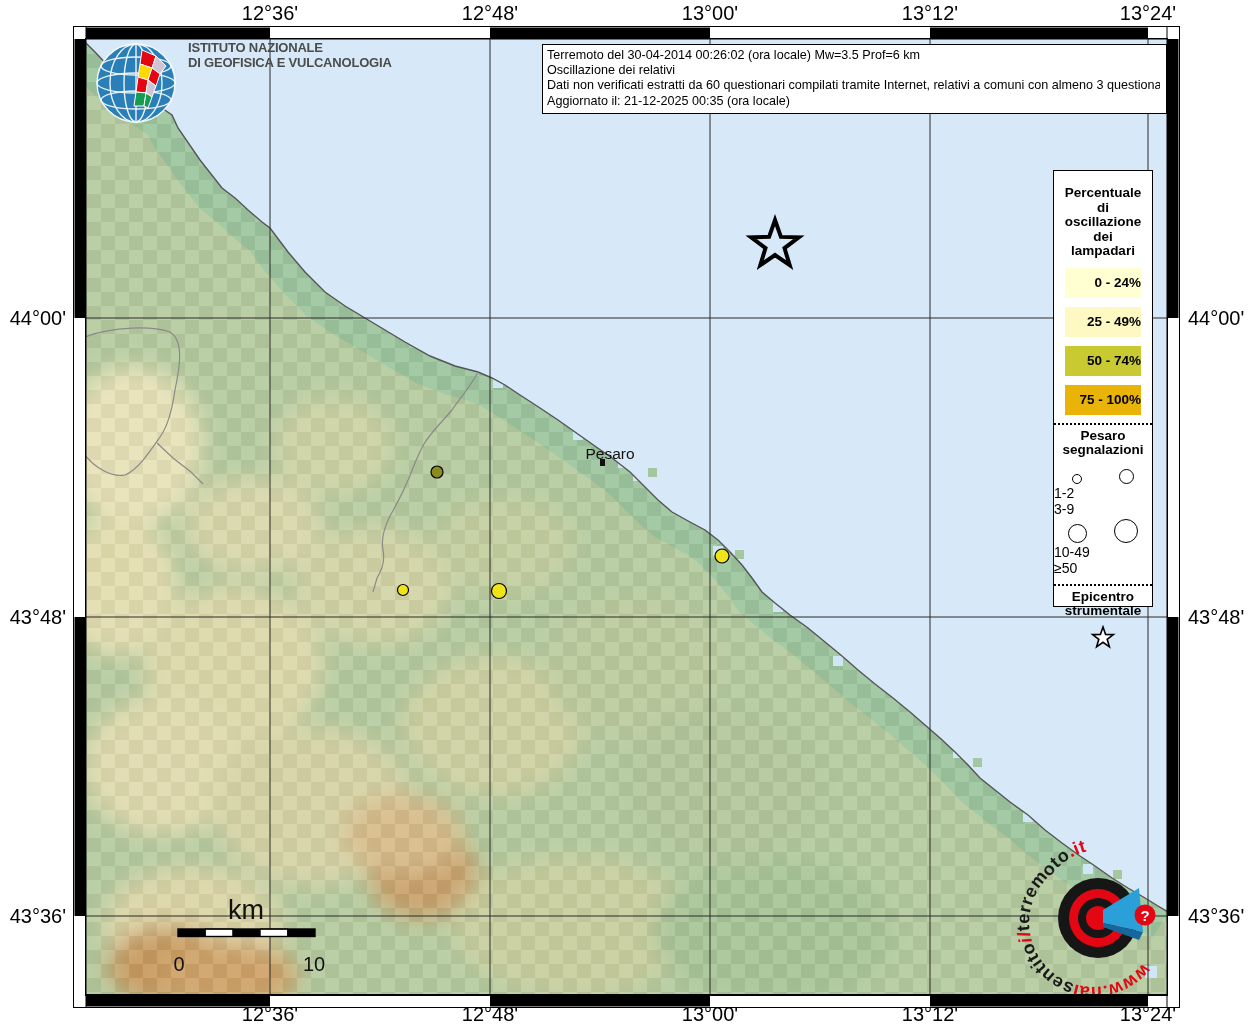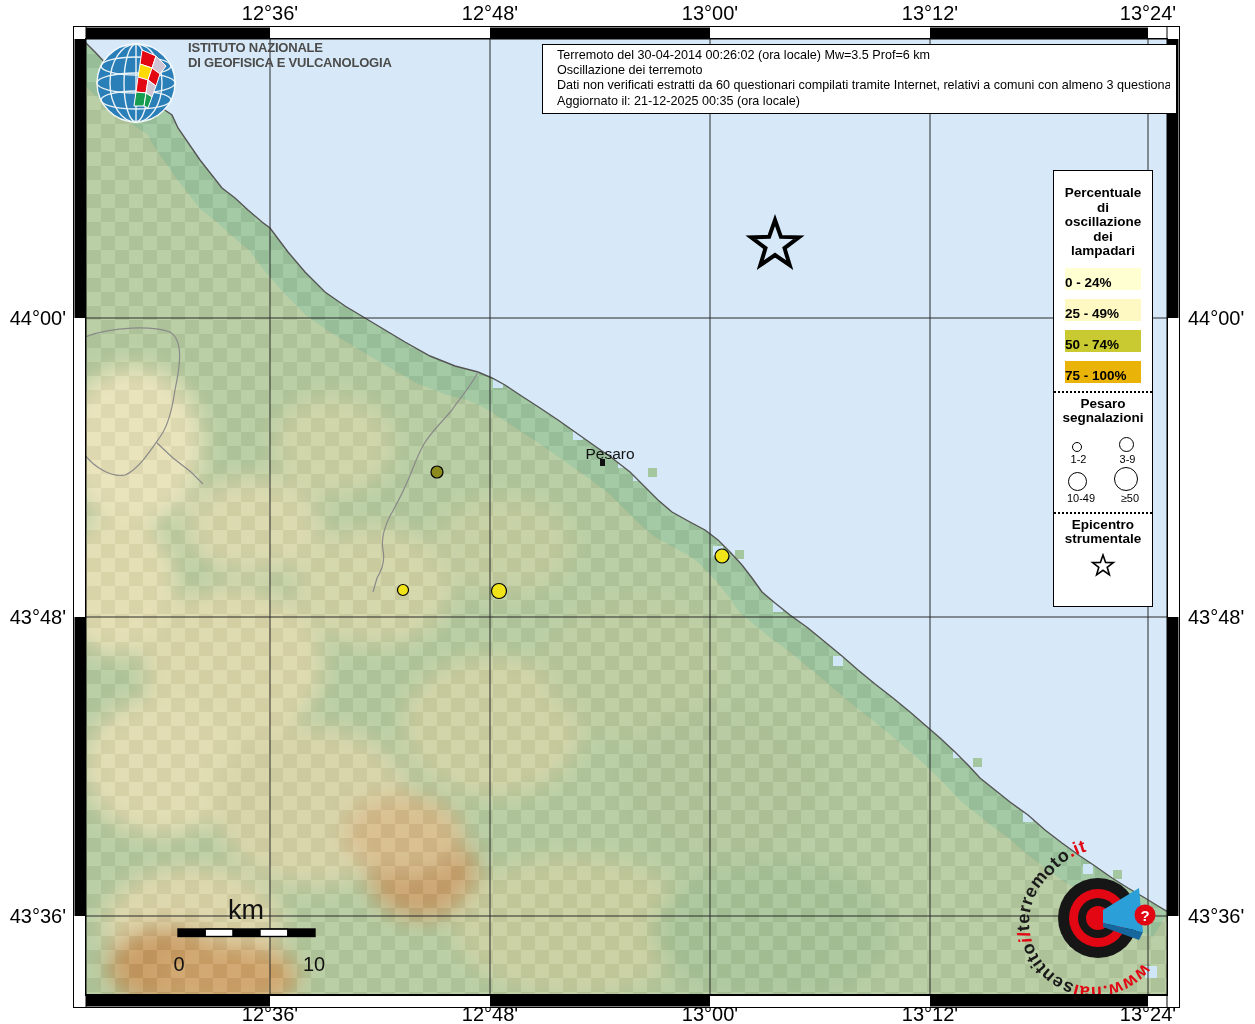--- a/index.html
+++ b/index.html
@@ -4,31 +4,31 @@
 <style>
   html,body{margin:0;padding:0;background:#ffffff;}
   body{font-family:"Liberation Sans","DejaVu Sans",sans-serif;}
   .stage{position:relative;width:1255px;height:1024px;background:#ffffff;overflow:hidden;}
   .tick{position:absolute;font-size:20px;color:#000;white-space:nowrap;}
   .tick.top,.tick.bottom{transform:translateX(-50%);}
   .tick.left{text-align:right;width:66px;left:0;}
   .tick.right{left:1188px;text-align:left;}
   #map-svg{position:absolute;left:73px;top:26px;}
   .infobox{position:absolute;left:542px;top:44px;width:613px;background:#ffffff;
-           border:1px solid #000;padding:3px 6px 4px 14px;z-index:5;}
+           border:1px solid #000;padding:3px 6px 4px 4px;z-index:5;}
   .infobox div{font-size:12.6px;line-height:15.2px;color:#000;white-space:nowrap;overflow:hidden;}
   .legend{position:absolute;left:1053px;top:170px;width:100px;height:437px;background:#ffffff;
           border:1px solid #000;z-index:5;box-sizing:border-box;padding-top:15px;}
   .legend .ttl{font-weight:bold;font-size:13.5px;line-height:14.5px;text-align:center;color:#000;}
-  .swatch{width:76px;height:22px;margin:9px auto 0 auto;text-align:left;}
+  .swatch{width:76px;height:30px;margin:9px auto 0 auto;text-align:right;}
   .swatch span{font-weight:bold;font-size:13.5px;line-height:30px;color:#000;}
   .dotsep{border-top:2px dotted #000;margin:8px 0 4px 0;height:0;}
   .circrow{display:flex;justify-content:space-around;align-items:flex-end;height:24px;margin-top:2px;}
   .circrow .c{border:1.6px solid #000;border-radius:50%;background:#fff;}
-  .lblrow{display:flex;justify-content:space-around;font-size:11px;color:#000;margin-top:1px;}
+  .lblrow{display:flex;justify-content:space-around;font-size:14px;color:#000;margin-top:1px;flex-direction:column;}
   .starwrap{text-align:center;margin-top:6px;}
   .ingv{position:absolute;left:94px;top:40px;z-index:6;display:flex;align-items:flex-start;}
   .ingv-text{margin-left:10px;color:#4b4b4a;font-weight:bold;font-size:13px;line-height:15px;letter-spacing:-0.2px;}
 </style>
 </head>
 <body>
 
 <div class="stage">
 
   <span class="tick top" style="left:270px;top:2px">12°36'</span>
@@ -247,21 +247,21 @@
       </g>
     </svg>
     <div class="ingv-text">
       <div>ISTITUTO NAZIONALE</div>
       <div>DI GEOFISICA E VULCANOLOGIA</div>
     </div>
   </div>
 
   <div class="infobox">
     <div>Terremoto del 30-04-2014 00:26:02 (ora locale) Mw=3.5 Prof=6 km</div>
-    <div>Oscillazione dei terremoto</div>
+    <div>Oscillazione dei relativi</div>
     <div>Dati non verificati estratti da 60 questionari compilati tramite Internet, relativi a comuni con almeno 3 questionari.</div>
     <div>Aggiornato il: 21-12-2025 00:35 (ora locale)</div>
   </div>
 
   <div class="legend">
     <div class="ttl">
       <div>Percentuale</div>
       <div>di</div>
       <div>oscillazione</div>
       <div>dei</div>

